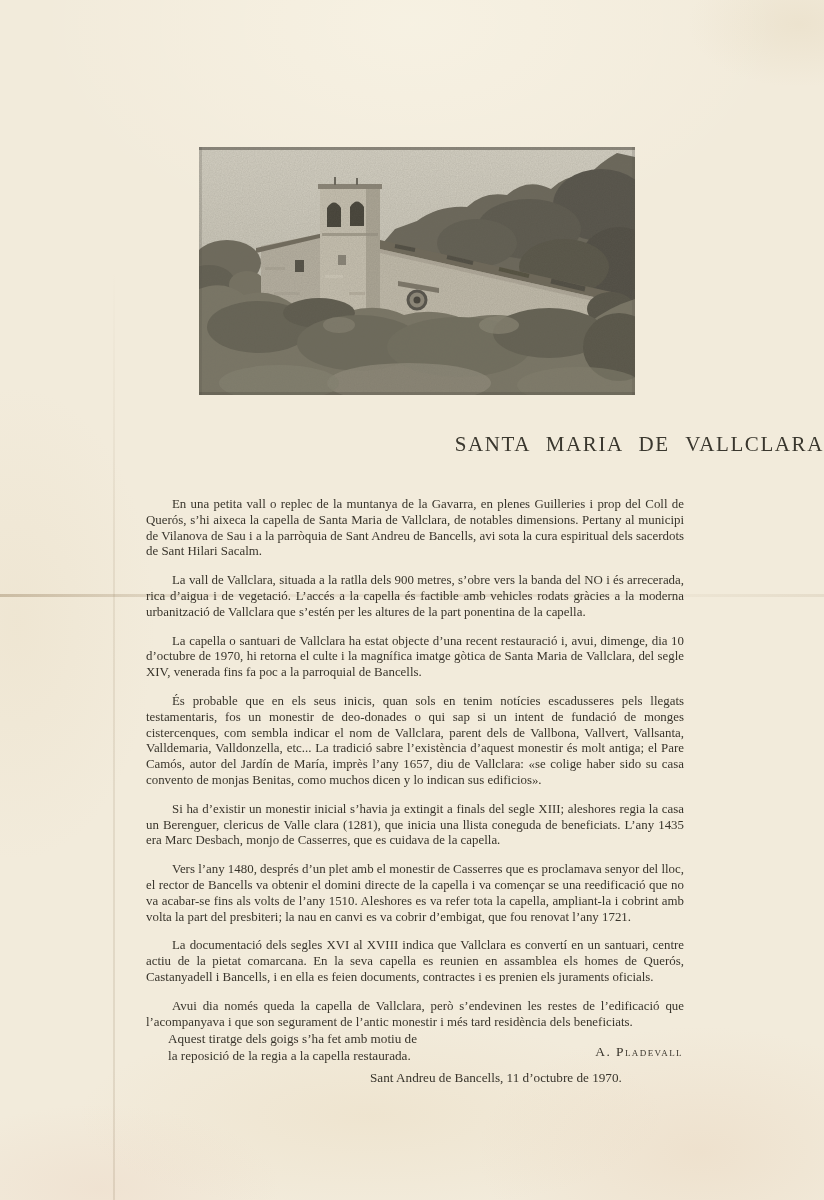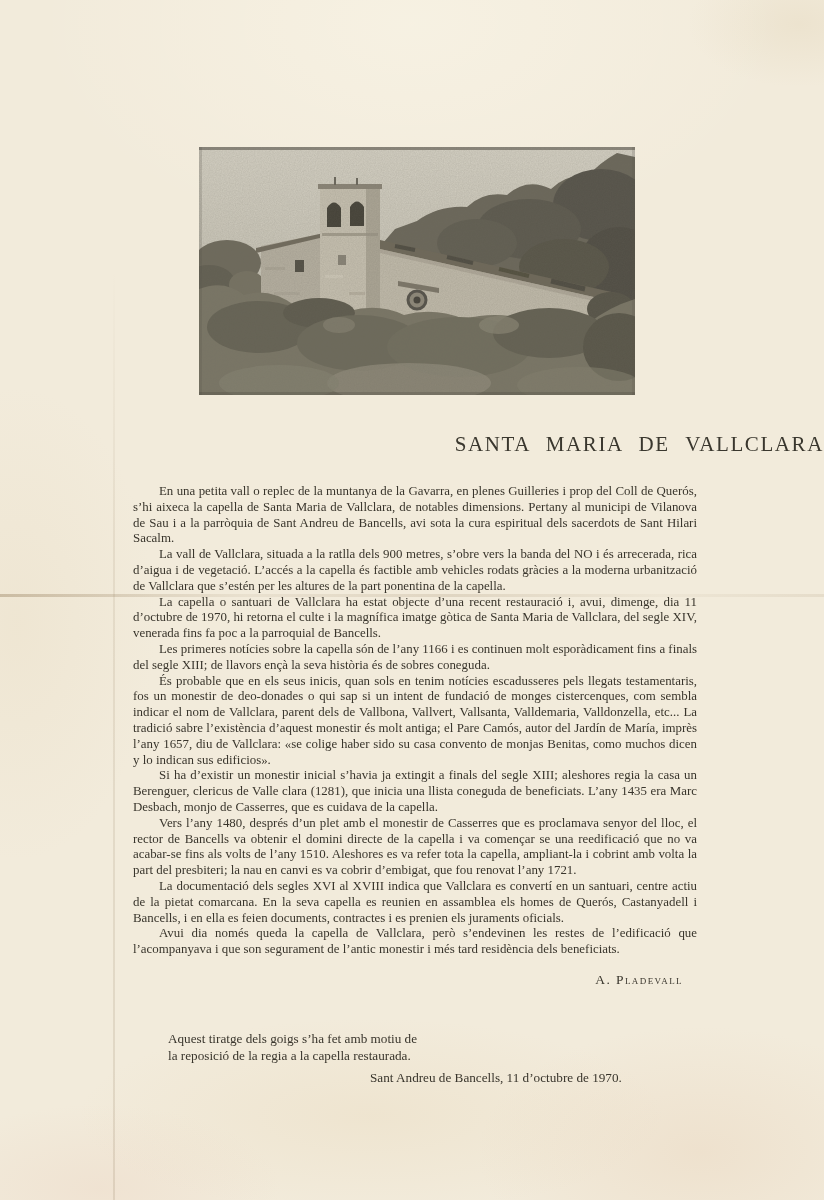--- a/index.html
+++ b/index.html
@@ -34,21 +34,21 @@
     position:absolute;left:0;top:432px;width:824px;margin:0;
     text-align:right;font-weight:normal;
     font-size:21px;letter-spacing:1.6px;word-spacing:9px;
     color:#3a372e;
   }
   .article{
     position:absolute;left:133px;top:484px;width:564px;
     font-size:12.9px;line-height:15.8px;color:#39352c;
     text-align:justify;
   }
-  .article p{margin:0;text-indent:26px;}
+  .article p{margin:13px;text-indent:26px;}
   .it{}
   .signature{
     margin-top:14px;text-align:right;padding-right:14px;
     font-variant:small-caps;letter-spacing:1.4px;font-size:13.5px;color:#39352c;
   }
   .colophon{
     position:absolute;left:168px;top:1030px;width:420px;
     font-size:13.2px;line-height:17px;color:#39352c;
   }
   .dateline{
@@ -142,22 +142,21 @@
 
     <rect width="436" height="248" filter="url(#grain)" opacity=".55"></rect>
   </svg>
 </div>
 
 <h1 class="title">SANTA MARIA DE VALLCLARA</h1>
 
 <div class="article">
   <p><span>En una petita vall o replec de la muntanya de la Gavarra, en plenes Guilleries i prop del Coll de Querós, s’hi aixeca la capella de Santa Maria de Vallclara, de notables dimensions. Pertany al municipi de Vilanova de Sau i a la parròquia de Sant Andreu de Bancells, avi sota la cura espiritual dels sacerdots de Sant Hilari Sacalm.</span></p>
   <p><span>La vall de Vallclara, situada a la ratlla dels 900 metres, s’obre vers la banda del NO i és arrecerada, rica d’aigua i de vegetació. L’accés a la capella és factible amb vehicles rodats gràcies a la moderna urbanització de Vallclara que s’estén per les altures de la part ponentina de la capella.</span></p>
-  <p><span>La capella o santuari de Vallclara ha estat objecte d’una recent restauració i, avui, dimenge, dia 11 d’octubre de 1970, hi retorna el culte i la magnífica imatge gòtica de Santa Maria de Vallclara, del segle XIV, venerada fins fa poc a la parroquial de Bancells.</span></p>
-  <p><span>Les primeres notícies sobre la capella són de l’any 1166 i es continuen molt esporàdicament fins a finals del segle XIII; de llavors ençà la seva història és de sobres coneguda.</span></p>
+  <p><span>La capella o santuari de Vallclara ha estat objecte d’una recent restauració i, avui, dimenge, dia 10 d’octubre de 1970, hi retorna el culte i la magnífica imatge gòtica de Santa Maria de Vallclara, del segle XIV, venerada fins fa poc a la parroquial de Bancells.</span></p>
   <p><span>És probable que en els seus inicis, quan sols en tenim notícies escadusseres pels llegats testamentaris, fos un monestir de deo-donades o qui sap si un intent de fundació de monges cistercenques, com sembla indicar el nom de Vallclara, parent dels de Vallbona, Vallvert, Vallsanta, Valldemaria, Valldonzella, etc... La tradició sabre l’existència d’aquest monestir és molt antiga; el Pare Camós, autor del </span><span class="it">Jardín de María,</span><span> imprès l’any 1657, diu de Vallclara: «se colige haber sido su casa convento de monjas Benitas, como muchos dicen y lo indican sus edificios».</span></p>
   <p><span>Si ha d’existir un monestir inicial s’havia ja extingit a finals del segle XIII; aleshores regia la casa un Berenguer, </span><span class="it">clericus de Valle clara</span><span> (1281), que inicia una llista coneguda de beneficiats. L’any 1435 era Marc Desbach, monjo de Casserres, que es cuidava de la capella.</span></p>
   <p><span>Vers l’any 1480, després d’un plet amb el monestir de Casserres que es proclamava senyor del lloc, el rector de Bancells va obtenir el domini directe de la capella i va començar se una reedificació que no va acabar-se fins als volts de l’any 1510. Aleshores es va refer tota la capella, ampliant-la i cobrint amb volta la part del presbiteri; la nau en canvi es va cobrir d’embigat, que fou renovat l’any 1721.</span></p>
   <p><span>La documentació dels segles XVI al XVIII indica que Vallclara es convertí en un santuari, centre actiu de la pietat comarcana. En la seva capella es reunien en assamblea els homes de Querós, Castanyadell i Bancells, i en ella es feien documents, contractes i es prenien els juraments oficials.</span></p>
   <p><span>Avui dia només queda la capella de Vallclara, però s’endevinen les restes de l’edificació que l’acompanyava i que son segurament de l’antic monestir i més tard residència dels beneficiats.</span></p>
   <div class="signature">A. Pladevall</div>
 </div>
 
 <div class="colophon">
   <div>Aquest tiratge dels goigs s’ha fet amb motiu de</div>

